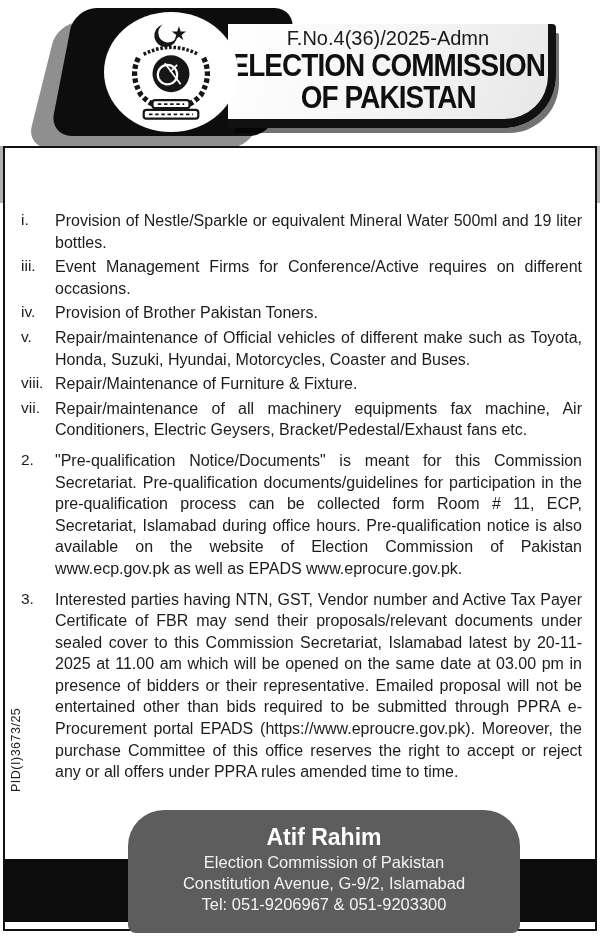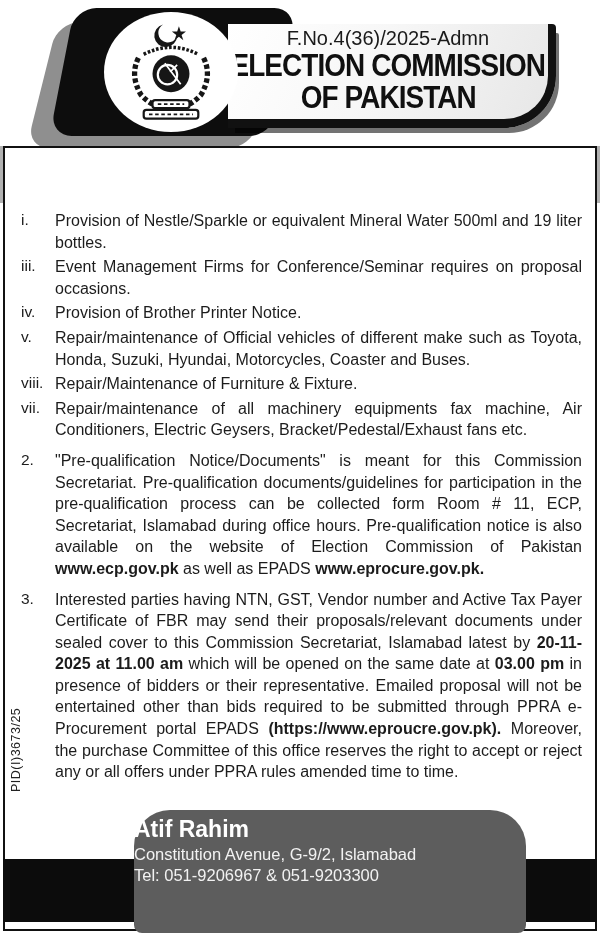--- a/index.html
+++ b/index.html
@@ -33,27 +33,27 @@
 
   
   .frame{position:absolute;top:146px;left:3px;width:594px;height:785px;
          border:2px solid #111;box-sizing:border-box;background:#ffffff;z-index:0;}
   .content{position:absolute;top:203px;left:5px;width:590px;padding:7px 13px 0 16px;box-sizing:border-box;z-index:1;}
   .intro{margin:0 0 9px 0;text-align:justify;font-size:15.5px;line-height:1.35;}
   .row{display:flex;margin-bottom:3px;}
   .row .num{flex:0 0 34px;font-size:15.5px;line-height:1.35;}
   .row .txt{flex:1;text-align:justify;font-size:16px;line-height:1.35;}
   .row.para{margin-top:9px;}
-  .b{font-weight:bold;}
+  .b{font-weight:normal;}
 
   
   .footer-band{position:absolute;top:859px;left:3px;width:594px;height:63px;background:#0c0c0c;z-index:2;}
-  .sig-box{position:absolute;left:134px;top:810px;width:392px;height:123px;background:#5d5d5d;
-           border-radius:36px 36px 8px 8px;z-index:3;color:#ffffff;
-           padding-top:6px;box-sizing:border-box;}
+  .sig-box{position:absolute;left:128px;top:810px;width:392px;height:123px;background:#5d5d5d;
+           border-radius:36px 36px 8px 8px;z-index:3;color:#ffffff;text-align:center;
+           padding-top:14px;box-sizing:border-box;}
   .sig-name{font-size:23px;font-weight:bold;line-height:1.2;}
   .sig-title{font-size:20px;font-weight:bold;line-height:1.2;}
   .sig-line{font-size:16.5px;line-height:1.27;color:#f2f2f2;}
 
   
   .pid{position:absolute;left:9px;top:792px;transform:rotate(-90deg);transform-origin:0 0;
        font-size:12.5px;color:#222;white-space:nowrap;letter-spacing:0.5px;}
 </style>
 </head>
 <body>
@@ -92,25 +92,25 @@
   <div class="frame"></div>
 
   <div class="content">
 
     <div class="row">
       <span class="num">i.</span>
       <span class="txt">Provision of Nestle/Sparkle or equivalent Mineral Water 500ml and 19 liter bottles.</span>
     </div>
     <div class="row">
       <span class="num">iii.</span>
-      <span class="txt">Event Management Firms for Conference/Seminar requires on proposal occasions.</span>
+      <span class="txt">Event Management Firms for Conference/Active requires on different occasions.</span>
     </div>
     <div class="row">
       <span class="num">iv.</span>
-      <span class="txt">Provision of Brother Printer Notice.</span>
+      <span class="txt">Provision of Brother Pakistan Toners.</span>
     </div>
     <div class="row">
       <span class="num">v.</span>
       <span class="txt">Repair/maintenance of Official vehicles of different make such as Toyota, Honda, Suzuki, Hyundai, Motorcycles, Coaster and Buses.</span>
     </div>
     <div class="row">
       <span class="num">viii.</span>
       <span class="txt">Repair/Maintenance of Furniture &amp; Fixture.</span>
     </div>
     <div class="row">
@@ -124,18 +124,19 @@
     </div>
     <div class="row para">
       <span class="num">3.</span>
       <span class="txt"><span>Interested parties having NTN, GST, Vendor number and Active Tax Payer Certificate of FBR may send their proposals/relevant documents under sealed cover to this Commission Secretariat, Islamabad latest by </span><span class="b">20-11-2025 at 11.00 am</span><span> which will be opened on the same date at </span><span class="b">03.00 pm</span><span> in presence of bidders or their representative. Emailed proposal will not be entertained other than bids required to be submitted through PPRA e-Procurement portal EPADS </span><span class="b">(https://www.eproucre.gov.pk).</span><span> Moreover, the purchase Committee of this office reserves the right to accept or reject any or all offers under PPRA rules amended time to time.</span></span>
     </div>
   </div>
 
   <div class="footer-band"></div>
   <div class="sig-box">
     <div class="sig-name">Atif Rahim</div>
+    <div class="sig-line">Election Commission of Pakistan</div>
     <div class="sig-line">Constitution Avenue, G-9/2, Islamabad</div>
     <div class="sig-line">Tel: 051-9206967 &amp; 051-9203300</div>
   </div>
 
   <div class="pid">PID(I)3673/25</div>
 </div>
 
 </body></html>

